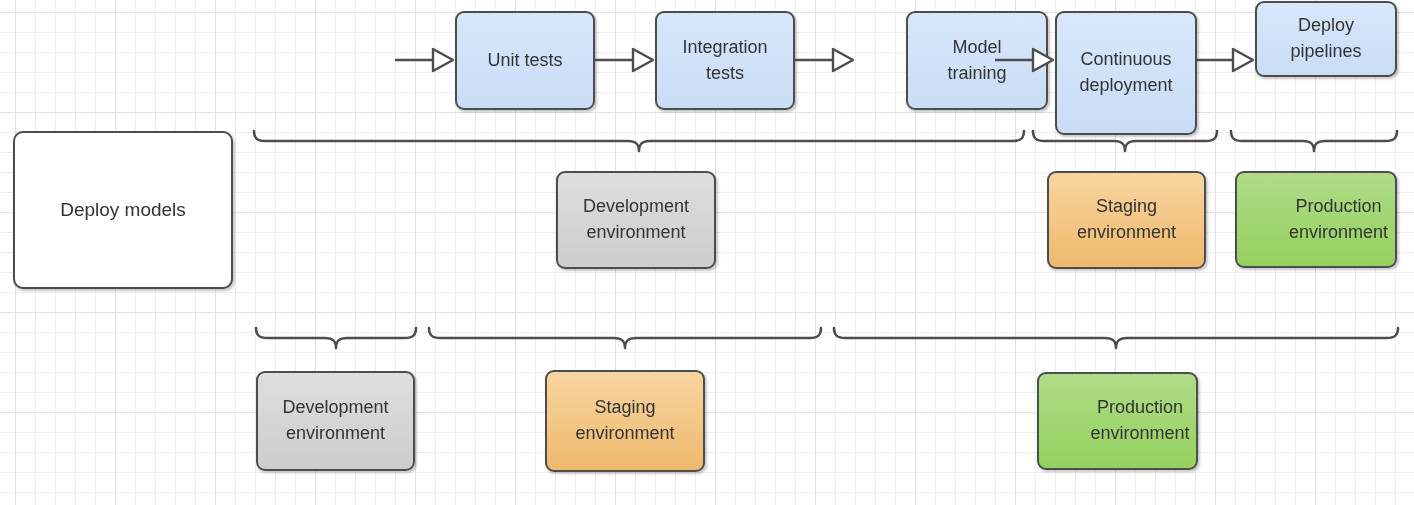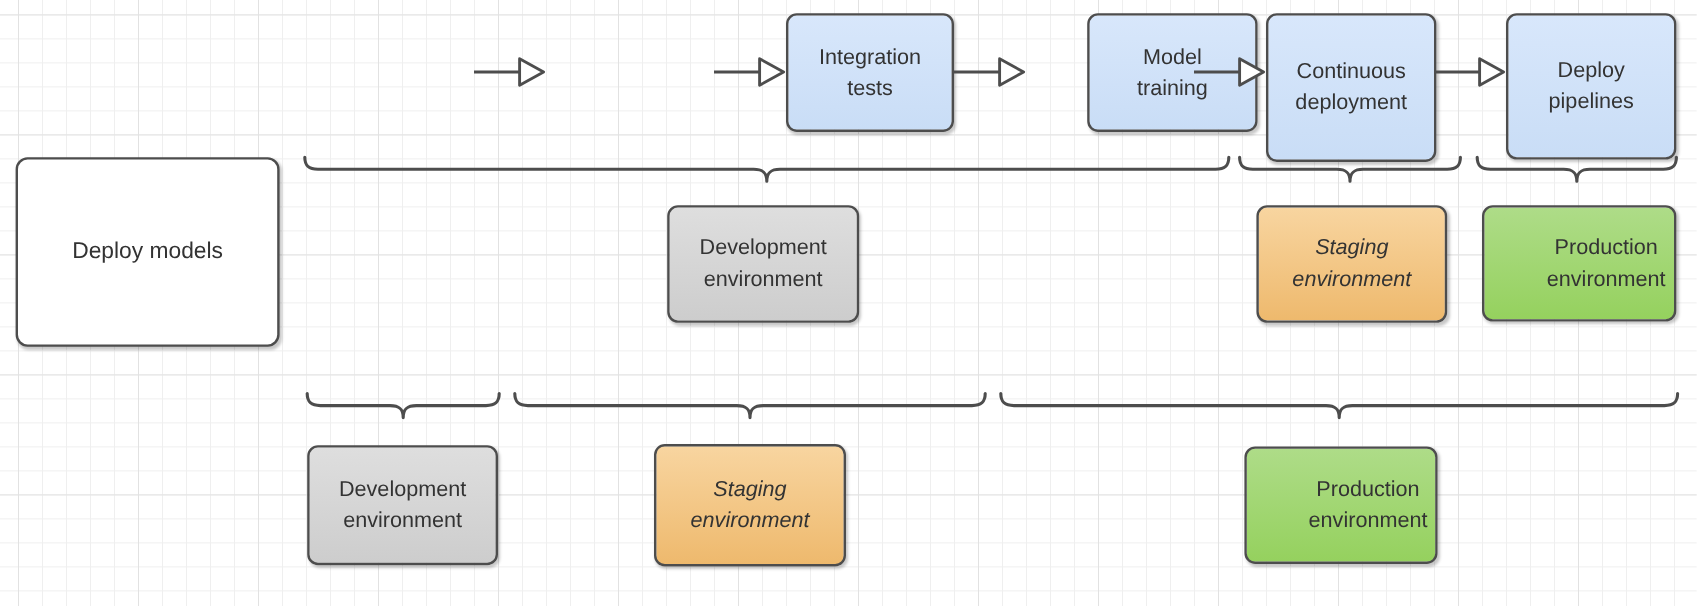--- a/index.html
+++ b/index.html
@@ -31,51 +31,54 @@
   .step{
     border-radius:9px;
     background:linear-gradient(#d8e7fb,#c9ddf6);
     font-size:18px;line-height:1.42;
   }
   .env{
     border-radius:9px;
     font-size:18px;line-height:1.42;
   }
   .env.development{background:linear-gradient(#dedede,#cdcdcd);}
-  .env.staging{background:linear-gradient(#f8d5a0,#eeb96d);font-style:italic;}
+  .env.staging{background:linear-gradient(#f8d5a0,#eeb96d);}
   .env.production{background:linear-gradient(#aedc88,#95d15e);padding-left:45px;}
   .row-label{
     border-radius:10px;
     background:#ffffff;
     font-size:19px;
     text-align:right;
   }
   svg.connector{position:absolute;overflow:visible;}
   .brace-path{stroke:#4d4d4d;stroke-width:2.6;fill:none;stroke-linecap:round;stroke-linejoin:round;}
   .arrow-line{stroke:#4d4d4d;stroke-width:2.5;}
   .arrow-head{fill:#ffffff;stroke:#4d4d4d;stroke-width:2.4;stroke-linejoin:round;}
 </style>
 </head>
 <body>
 
 <div class="canvas">
 
+  <div class="shape step" style="left:455px;top:11px;width:140px;height:99px">
+    <span>Unit tests</span>
+  </div>
   <div class="shape step" style="left:655px;top:11px;width:140px;height:99px">
     <span>Integration
 tests</span>
   </div>
   <div class="shape step" style="left:906px;top:11px;width:142px;height:99px">
     <span>Model
 training</span>
   </div>
   <div class="shape step" style="left:1055px;top:11px;width:142px;height:124px">
     <span>Continuous
 deployment</span>
   </div>
-  <div class="shape step" style="left:1255px;top:11px;width:142px;height:122px">
+  <div class="shape step" style="left:1255px;top:1px;width:142px;height:76px">
     <span>Deploy
 pipelines</span>
   </div>
 
   <svg class="connector" style="left:395px;top:45px" width="60" height="30">
     <line class="arrow-line" x1="0" y1="15" x2="38" y2="15"></line>
     <polygon class="arrow-head" points="38,4 58,15 38,26"></polygon>
   </svg>
   <svg class="connector" style="left:595px;top:45px" width="60" height="30">
     <line class="arrow-line" x1="0" y1="15" x2="38" y2="15"></line>

